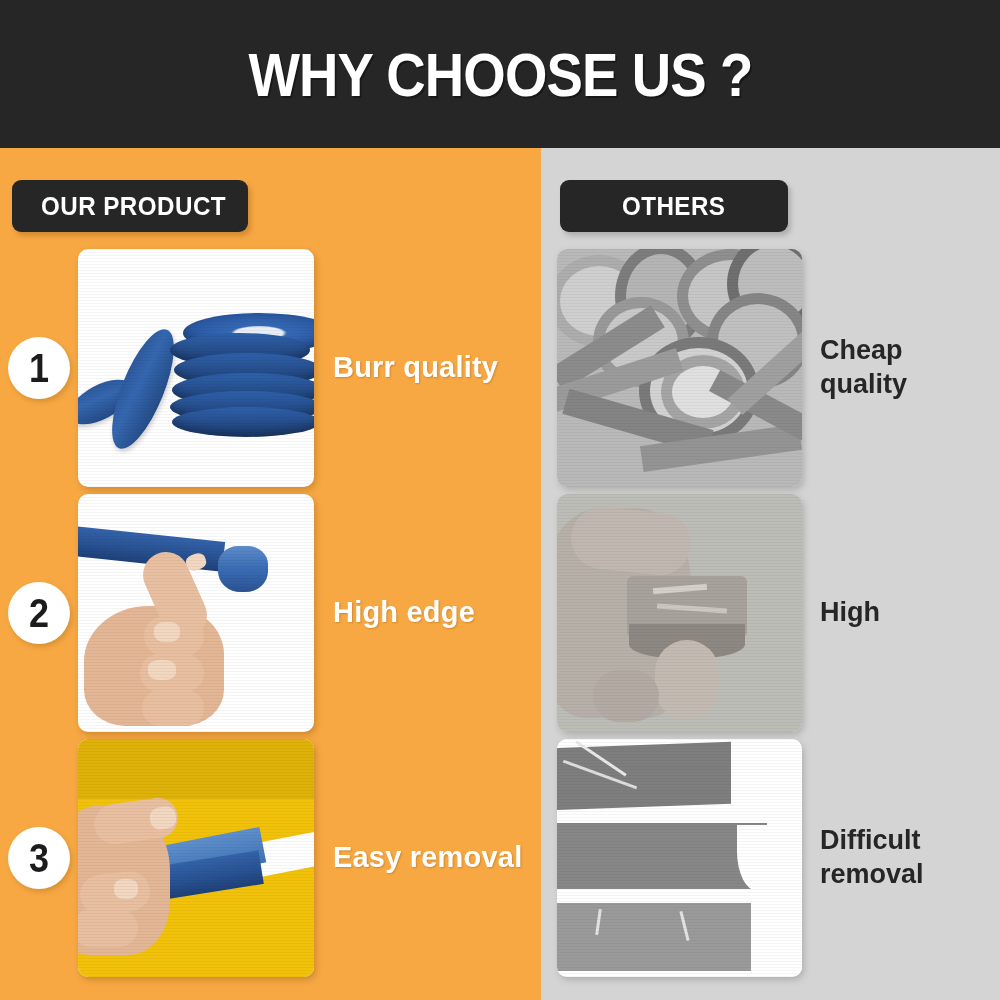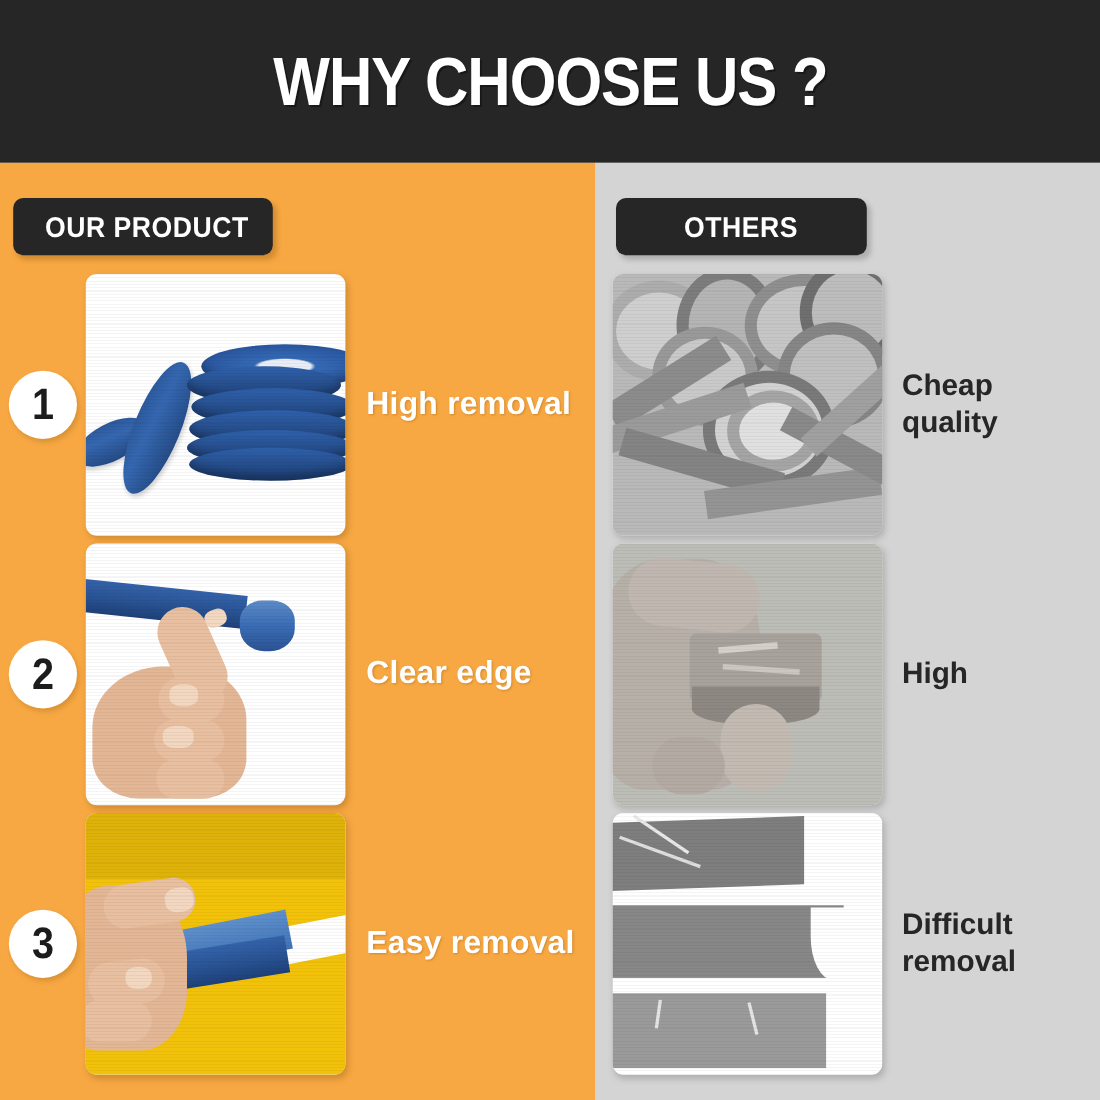--- a/index.html
+++ b/index.html
@@ -284,21 +284,21 @@
         <div class="lean-roll" style="left:44px; top:76px;"></div>
         <div class="stack-roll stack-top" style="left:105px; top:64px; width:152px; height:40px;"></div>
         <div class="stack-roll" style="left:92px; top:84px; width:140px; height:34px;"></div>
         <div class="stack-roll" style="left:96px; top:104px; width:148px; height:34px;"></div>
         <div class="stack-roll" style="left:94px; top:124px; width:152px; height:34px;"></div>
         <div class="stack-roll" style="left:92px; top:142px; width:152px; height:32px;"></div>
         <div class="stack-roll" style="left:94px; top:158px; width:148px; height:30px;"></div>
         <div class="noise-overlay"></div>
       </div>
     </div>
-    <div class="feat-label">High removal</div>
+    <div class="feat-label">Burr quality</div>
   </div>
 
   <div class="row row-right row-1">
     <div class="thumb-right">
       <div class="art" style="background:#b9b9b9;">
         <div class="gray-ring" style="left:-8px;  top:6px;   width:78px;  height:70px; border-color:#adadad; background:#cfcfcf;"></div>
         <div class="gray-ring" style="left:58px;  top:-6px;  width:70px;  height:84px; border-color:#7d7d7d; background:#b5b5b5;"></div>
         <div class="gray-ring" style="left:120px; top:0px;   width:86px;  height:72px; border-color:#8f8f8f; background:#c6c6c6;"></div>
         <div class="gray-ring" style="left:170px; top:-14px; width:72px;  height:76px; border-color:#6f6f6f; background:#bdbdbd;"></div>
         <div class="gray-ring" style="left:36px;  top:48px;  width:74px;  height:68px; border-color:#999999; background:#c9c9c9;"></div>
@@ -330,21 +330,21 @@
         <div class="finger" style="left:74px; top:56px; width:46px; height:90px; transform:rotate(-24deg);"></div>
         <div class="nail" style="left:108px; top:60px; width:20px; height:16px; transform:rotate(-20deg);"></div>
         <div class="finger" style="left:66px; top:122px; width:60px; height:40px;"></div>
         <div class="nail" style="left:76px; top:128px; width:26px; height:20px;"></div>
         <div class="finger" style="left:62px; top:160px; width:64px; height:38px;"></div>
         <div class="nail" style="left:70px; top:166px; width:28px; height:20px;"></div>
         <div class="finger" style="left:64px; top:196px; width:62px; height:36px;"></div>
         <div class="noise-overlay"></div>
       </div>
     </div>
-    <div class="feat-label">Clear edge</div>
+    <div class="feat-label">High edge</div>
   </div>
 
   <div class="row row-right row-2">
     <div class="thumb-right">
       <div class="art" style="background:#bdbdb8;">
         <div class="hand" style="left:-16px; top:14px; width:150px; height:210px; background:#b7b0a9; border-radius:40% 36% 30% 30%;"></div>
         <div class="finger" style="left:14px; top:16px; width:120px; height:62px; background:#c0b8b0; transform:rotate(6deg);"></div>
         <div class="gray-band" style="left:70px; top:82px; width:120px; height:62px; background:#a8a29c; border-radius:6px;"></div>
         <div class="gray-band" style="left:72px; top:130px; width:116px; height:34px; background:#8d8882; border-radius:0 0 40% 40%;"></div>
         <div class="finger" style="left:98px; top:146px; width:64px; height:80px; background:#c3bab2;"></div>

